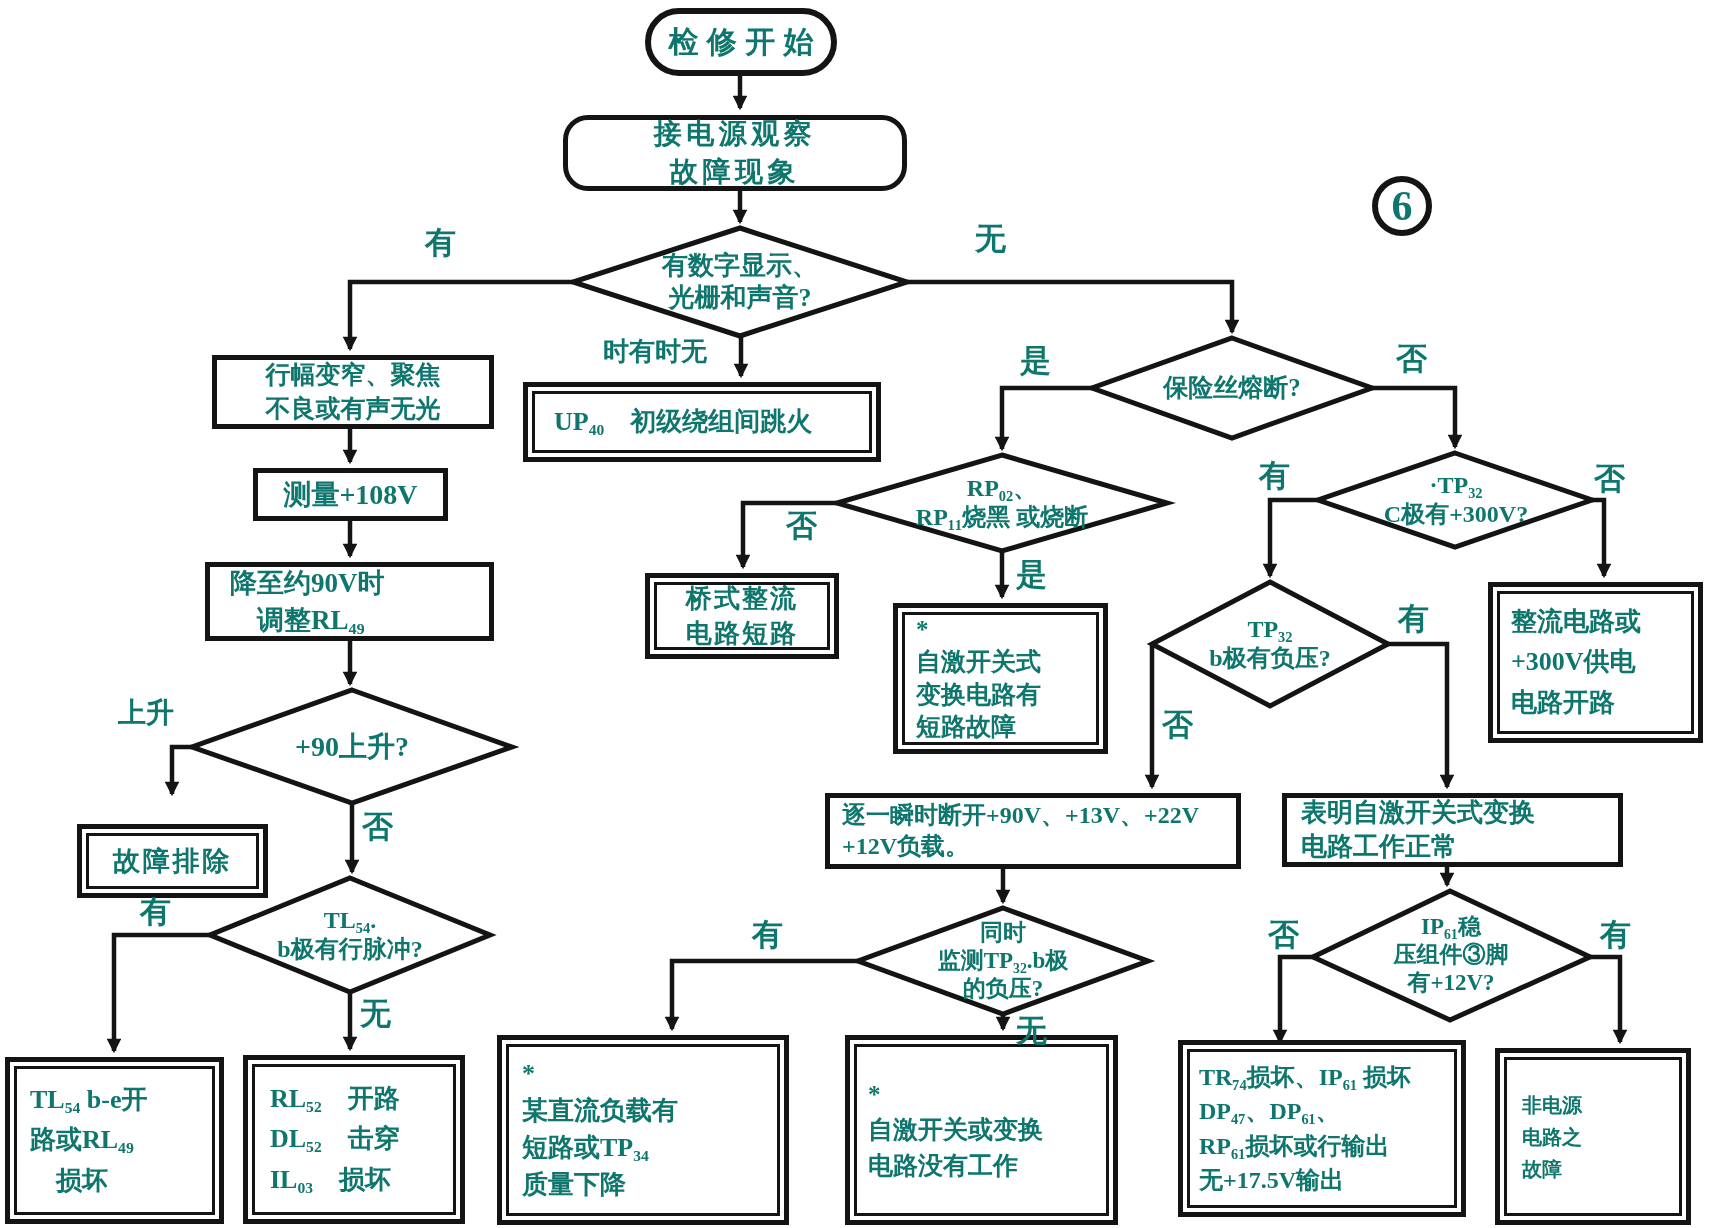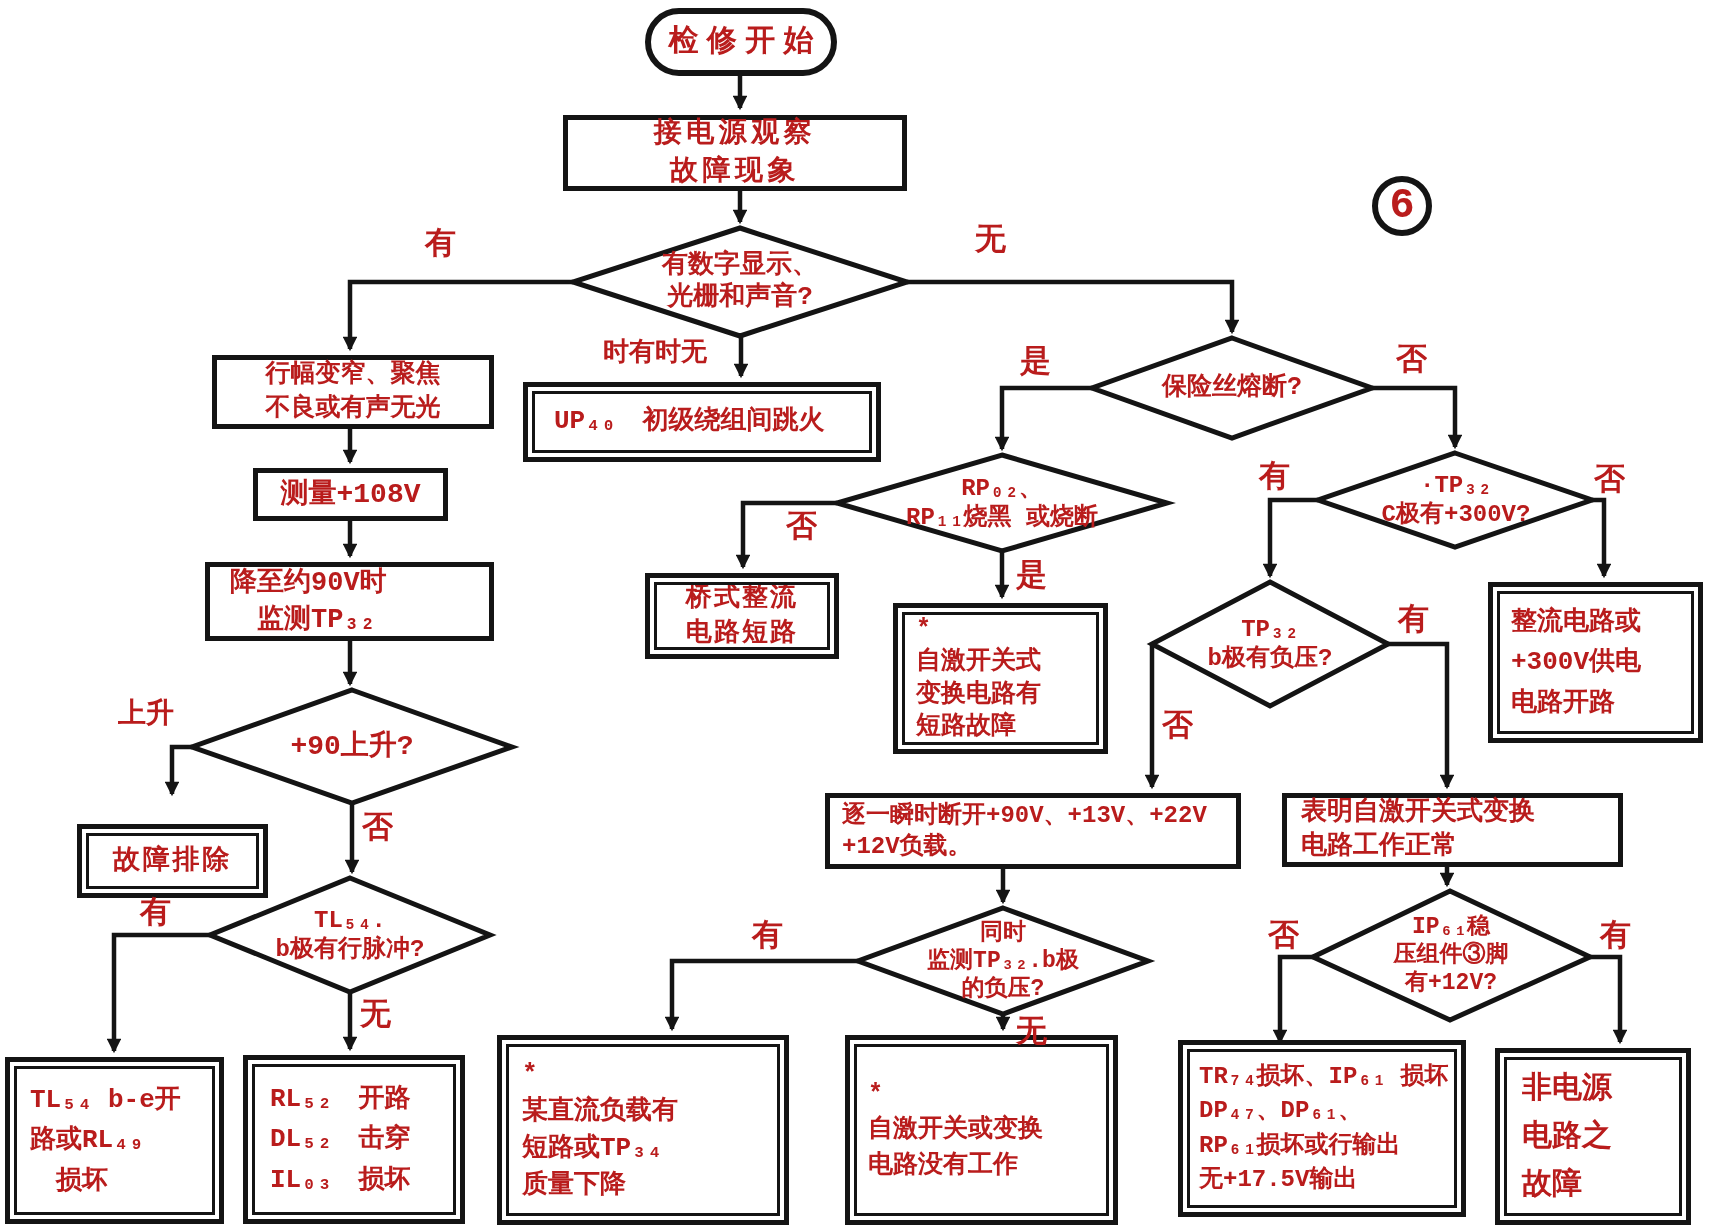--- a/index.html
+++ b/index.html
@@ -1,17 +1,17 @@
 <!DOCTYPE html>
 <html><head>
 <meta charset="utf-8">
 <style>
   html,body{margin:0;padding:0;background:#fff;}
   .canvas{position:relative;width:1722px;height:1228px;background:#fff;overflow:hidden;
-          font-family:Liberation Mono, monospace;color:#b91c1c;font-weight:700;}
+          font-family:Liberation Serif, serif;color:#0f766e;font-weight:700;}
   .wires{position:absolute;left:0;top:0;}
   .node{position:absolute;display:flex;align-items:center;justify-content:center;
         text-align:center;white-space:pre-line;box-sizing:border-box;background:#fff;line-height:1.35;}
   .box{border:5px solid #141414;}
   .dbl{border:5px solid #141414;}
   .dbl::after{content:"";position:absolute;inset:4px;border:3px solid #141414;pointer-events:none;}
   .start{border:6px solid #141414;border-radius:40px;}
   .leftal{justify-content:flex-start;text-align:left;}
   .dtext{position:absolute;display:flex;align-items:center;justify-content:center;
          text-align:center;white-space:pre-line;line-height:1.22;}
@@ -68,32 +68,32 @@
       <polygon points="1002,455 1167,503 1002,551 837,503"></polygon>
       <polygon points="1455,453 1592,500 1455,547 1318,500"></polygon>
       <polygon points="1270,582 1388,644 1270,706 1152,644"></polygon>
       <polygon points="1003,908 1148,961 1003,1014 858,961"></polygon>
       <polygon points="1450,891 1590,957 1450,1020 1313,957"></polygon>
     </g>
   </svg>
 
   <div class="node start" style="left:645px;top:8px;width:192px;height:68px;font-size:30px;letter-spacing:0.28em;text-indent:0.28em;">检修开始</div>
 
-  <div class="node box" style="left:563px;top:115px;width:344px;height:76px;font-size:28px;letter-spacing:0.16em;">接电源观察
+  <div class="node box" style="left:563px;top:115px;width:344px;height:76px;font-size:28px;letter-spacing:0.16em;border-radius:25px;">接电源观察
 故障现象</div>
 
   <div class="node dbl leftal" style="left:523px;top:382px;width:358px;height:80px;font-size:26px;padding-left:26px;">UP₄₀　初级绕组间跳火</div>
 
   <div class="node box" style="left:212px;top:355px;width:282px;height:74px;font-size:25px;">行幅变窄、聚焦
 不良或有声无光</div>
 
   <div class="node box" style="left:253px;top:468px;width:195px;height:53px;font-size:28px;">测量+108V</div>
 
   <div class="node box leftal" style="left:205px;top:562px;width:289px;height:79px;font-size:27px;padding-left:20px;">降至约90V时
-　监测TP₃₂</div>
+　调整RL₄₉</div>
 
   <div class="node dbl" style="left:77px;top:824px;width:191px;height:74px;font-size:27px;letter-spacing:0.1em;">故障排除</div>
 
   <div class="node dbl leftal" style="left:5px;top:1057px;width:219px;height:167px;font-size:26px;padding-left:20px;line-height:1.55;">TL₅₄  b-e开
 路或RL₄₉
 　损坏</div>
 
   <div class="node dbl" style="left:645px;top:573px;width:194px;height:86px;font-size:26px;letter-spacing:0.08em;">桥式整流
 电路短路</div>
 
@@ -123,21 +123,21 @@
 
   <div class="node dbl leftal" style="left:845px;top:1035px;width:273px;height:190px;font-size:25px;padding-left:18px;line-height:1.42;">*
 自激开关或变换
 电路没有工作</div>
 
   <div class="node dbl leftal" style="left:1178px;top:1040px;width:288px;height:177px;font-size:24px;padding-left:16px;line-height:1.42;">TR₇₄损坏、IP₆₁ 损坏
 DP₄₇、DP₆₁、
 RP₆₁损坏或行输出
 无+17.5V输出</div>
 
-  <div class="node dbl leftal" style="left:1495px;top:1048px;width:196px;height:177px;font-size:30px;padding-left:22px;line-height:1.6;">非电源
+  <div class="node dbl leftal" style="left:1495px;top:1048px;width:196px;height:177px;font-size:20px;padding-left:22px;line-height:1.6;">非电源
 电路之
 故障</div>
 
   <div class="dtext" style="left:593px;top:242px;width:294px;height:80px;font-size:26px;">有数字显示、
 光栅和声音?</div>
   <div class="dtext" style="left:212px;top:727px;width:280px;height:40px;font-size:28px;">+90上升?</div>
   <div class="dtext" style="left:215px;top:892px;width:270px;height:86px;font-size:24px;">TL₅₄.
 b极有行脉冲?</div>
   <div class="dtext" style="left:1097px;top:367px;width:270px;height:42px;font-size:25px;">保险丝熔断?</div>
   <div class="dtext" style="left:847px;top:460px;width:310px;height:86px;font-size:24px;">RP₀₂、

